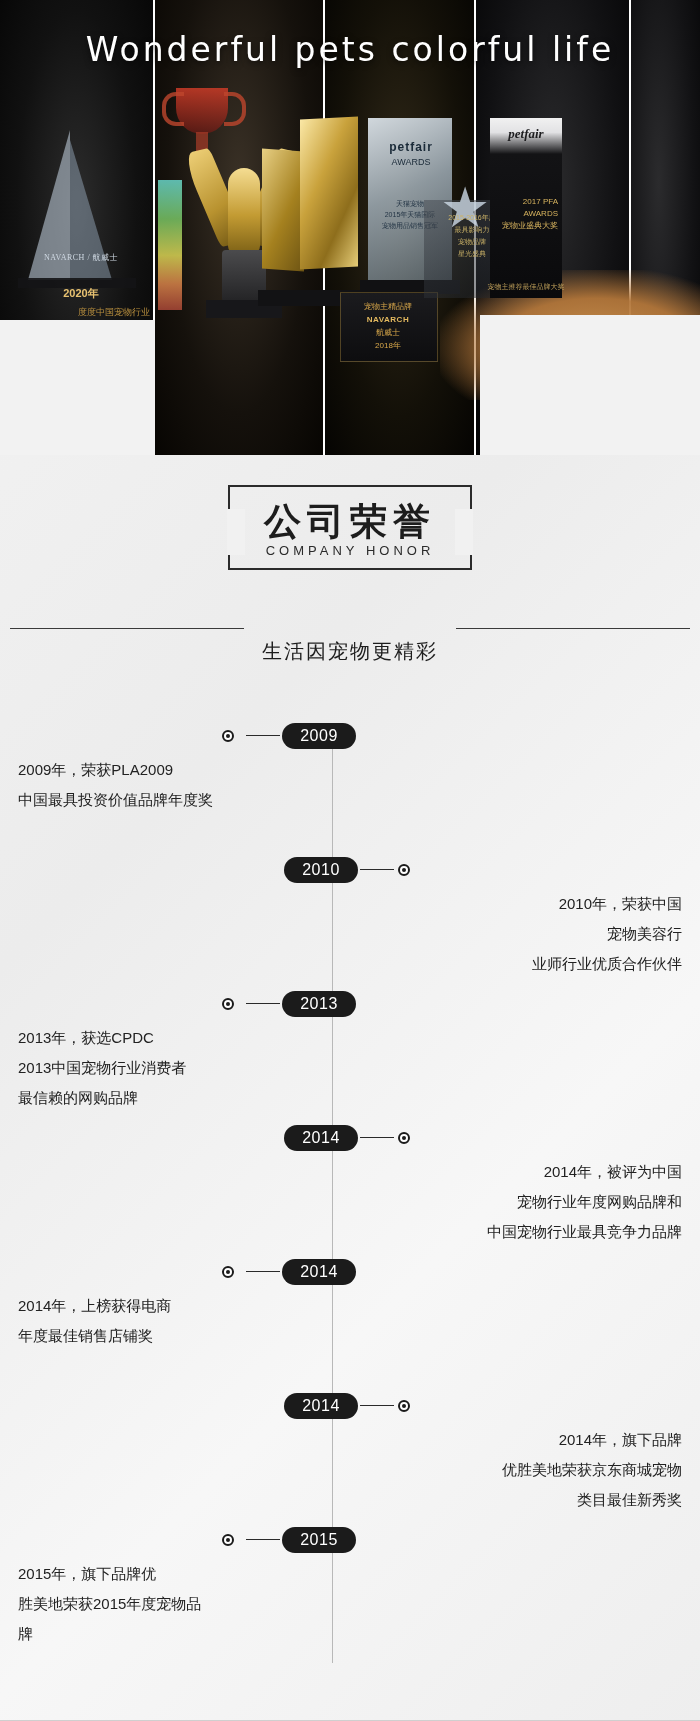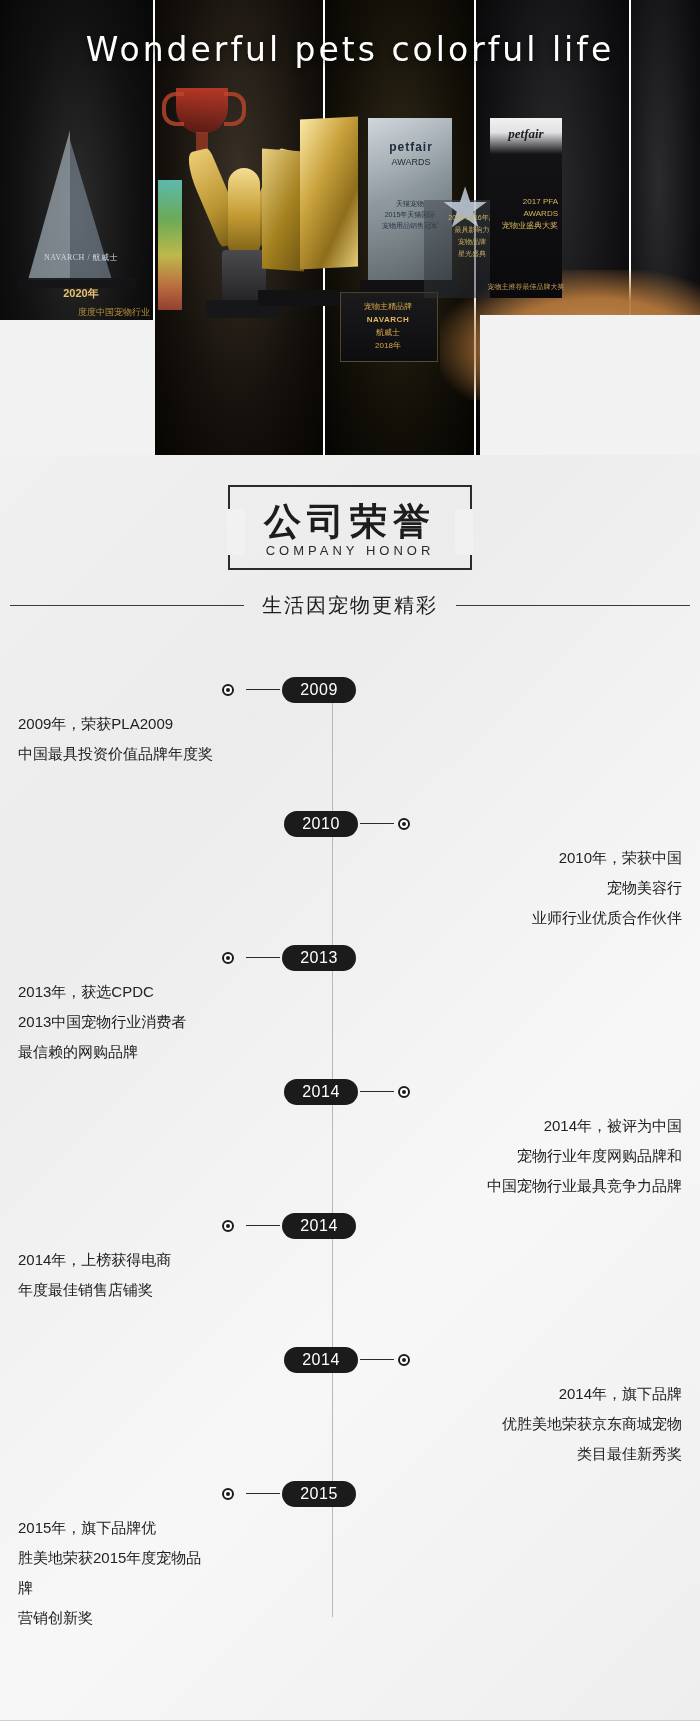--- a/index.html
+++ b/index.html
@@ -262,20 +262,21 @@
     flex: 1;
     height: 1px;
     background: #3a3a3a;
   }
   .subline-txt {
     font-size: 20px;
     color: #1d1d1d;
     letter-spacing: 2px;
     padding: 0 18px;
     white-space: nowrap;
+    margin-top: 46px;
   }
 
   
   .timeline {
     position: relative;
     margin-top: 58px;
     padding-bottom: 40px;
   }
   .timeline-axis {
     position: absolute;
@@ -515,21 +516,20 @@
         <div>2014年，旗下品牌</div>
         <div>优胜美地荣获京东商城宠物</div>
         <div>类目最佳新秀奖</div>
       </div>
     </div>
 
     <div class="tl-row row-left">
       <div class="tl-text">
         <div>2015年，旗下品牌优</div>
         <div>胜美地荣获2015年度宠物品牌</div>
-        <div>营销创新奖</div>
       </div>
       <div class="dot"></div>
       <div class="connector"></div>
       <div class="year-pill">2015</div>
     </div>
   </div>
 
   <div class="bottom-rule"></div>
 </div>
 

